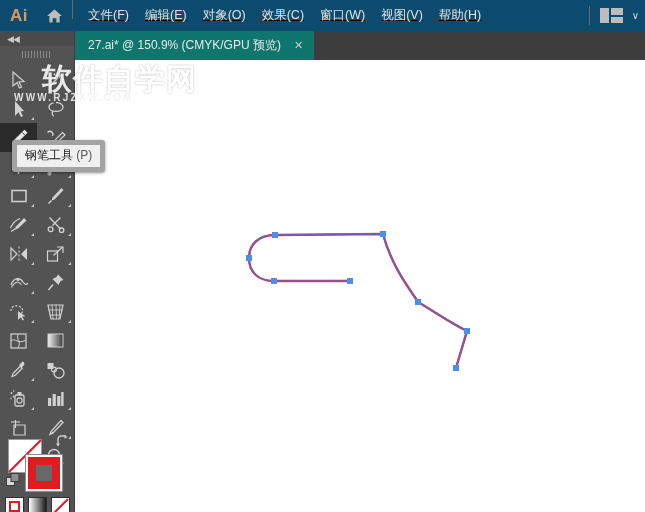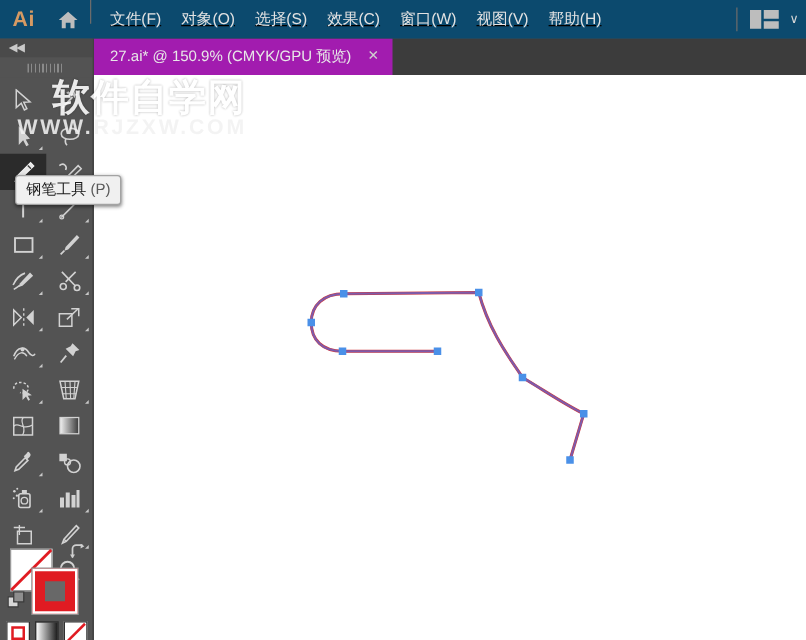--- a/index.html
+++ b/index.html
@@ -46,21 +46,21 @@
   .ws-icon .c2r div { width: 12px; height: 6.5px; background: #bdbdbd; }
   .chev { color: #d8d8d8; font-size: 10px; line-height: 31px; }
 
   
   .tabstrip {
     position: absolute; left: 75px; top: 31px; width: 570px; height: 29px;
     background: #3c3c3c;
   }
   .doc-tab {
     position: absolute; left: 0; top: 0; height: 29px;
-    background: #a21caf;
+    background: #0f766e;
     display: flex; align-items: flex-start;
     padding: 0 0 0 13px;
   }
   .doc-tab-title {
     color: #e8e8e8; font-size: 12px; white-space: nowrap; line-height: 29px;
   }
   .tab-close {
     color: #cfcfcf; font-size: 11px; font-weight: bold;
     padding: 0 11px 0 13px; line-height: 29px; cursor: pointer;
   }
@@ -135,42 +135,42 @@
     background: #1d1d1d;
   }
   .mb-color { background:#ffffff; }
   .mb-color .in { width: 11px; height: 11px; border: 2.5px solid #e01b22; }
   .mb-grad { background: linear-gradient(to right,#ffffff,#1a1a1a); }
   .mb-none { background:#ffffff; position:relative; overflow:hidden; }
 
   
   .tooltip {
     position: absolute; left: 12px; top: 140px;
-    background: #f0f0f0; border: 1px solid #a3a3a3;
+    background: #f0f0f0; border: 5px solid #a3a3a3;
     border-radius: 3px;
     padding: 2px 8px 3px 8px;
     font-size: 12px; color: #1a1a1a; white-space: nowrap;
     box-shadow: 0 1px 3px rgba(0,0,0,.45);
     z-index: 40;
   }
   .tooltip .key { color: #5a5a5a; }
 
   
   .watermark {
     position: absolute; left: 14px; top: 62px;
     z-index: 30; pointer-events: none; opacity: .88;
   }
   .wm-main {
     font-size: 30px; font-weight: bold; color: #ffffff;
     letter-spacing: 1px; line-height: 34px;
     text-shadow: 0 0 2px rgba(0,0,0,.35);
     margin-left: 28px;
   }
   .wm-sub {
-    font-size: 17px; color: #f2f2f2; letter-spacing: 2.2px;
+    font-size: 10px; color: #f2f2f2; letter-spacing: 2.2px;
     margin-top: -4px; font-weight: bold;
   }
 
   
   .canvas {
     position: absolute; left: 75px; top: 60px;
     width: 570px; height: 452px; background: #ffffff;
     overflow: hidden;
   }
 </style>
@@ -185,22 +185,22 @@
     <div class="home-btn">
       <svg class="home-ico" width="17" height="16" viewBox="0 0 17 16">
         <path d="M8.5 1.4 L16 8 H13.6 V14.6 H10.4 V10.2 H6.6 V14.6 H3.4 V8 H1 Z" fill="#bdbdbd"></path>
       </svg>
     </div>
 
     <div class="mb-sep"></div>
 
     <div class="menu-items">
       <div class="menu-item">文件(F)</div>
+      <div class="menu-item">编辑(E)</div>
       <div class="menu-item">对象(O)</div>
-      <div class="menu-item">选择(S)</div>
       <div class="menu-item">效果(C)</div>
       <div class="menu-item">窗口(W)</div>
       <div class="menu-item">视图(V)</div>
       <div class="menu-item">帮助(H)</div>
     </div>
 
     <div class="mb-right">
       <div class="ws-sep"></div>
       <div class="ws-icon">
         <div class="c1"></div>

